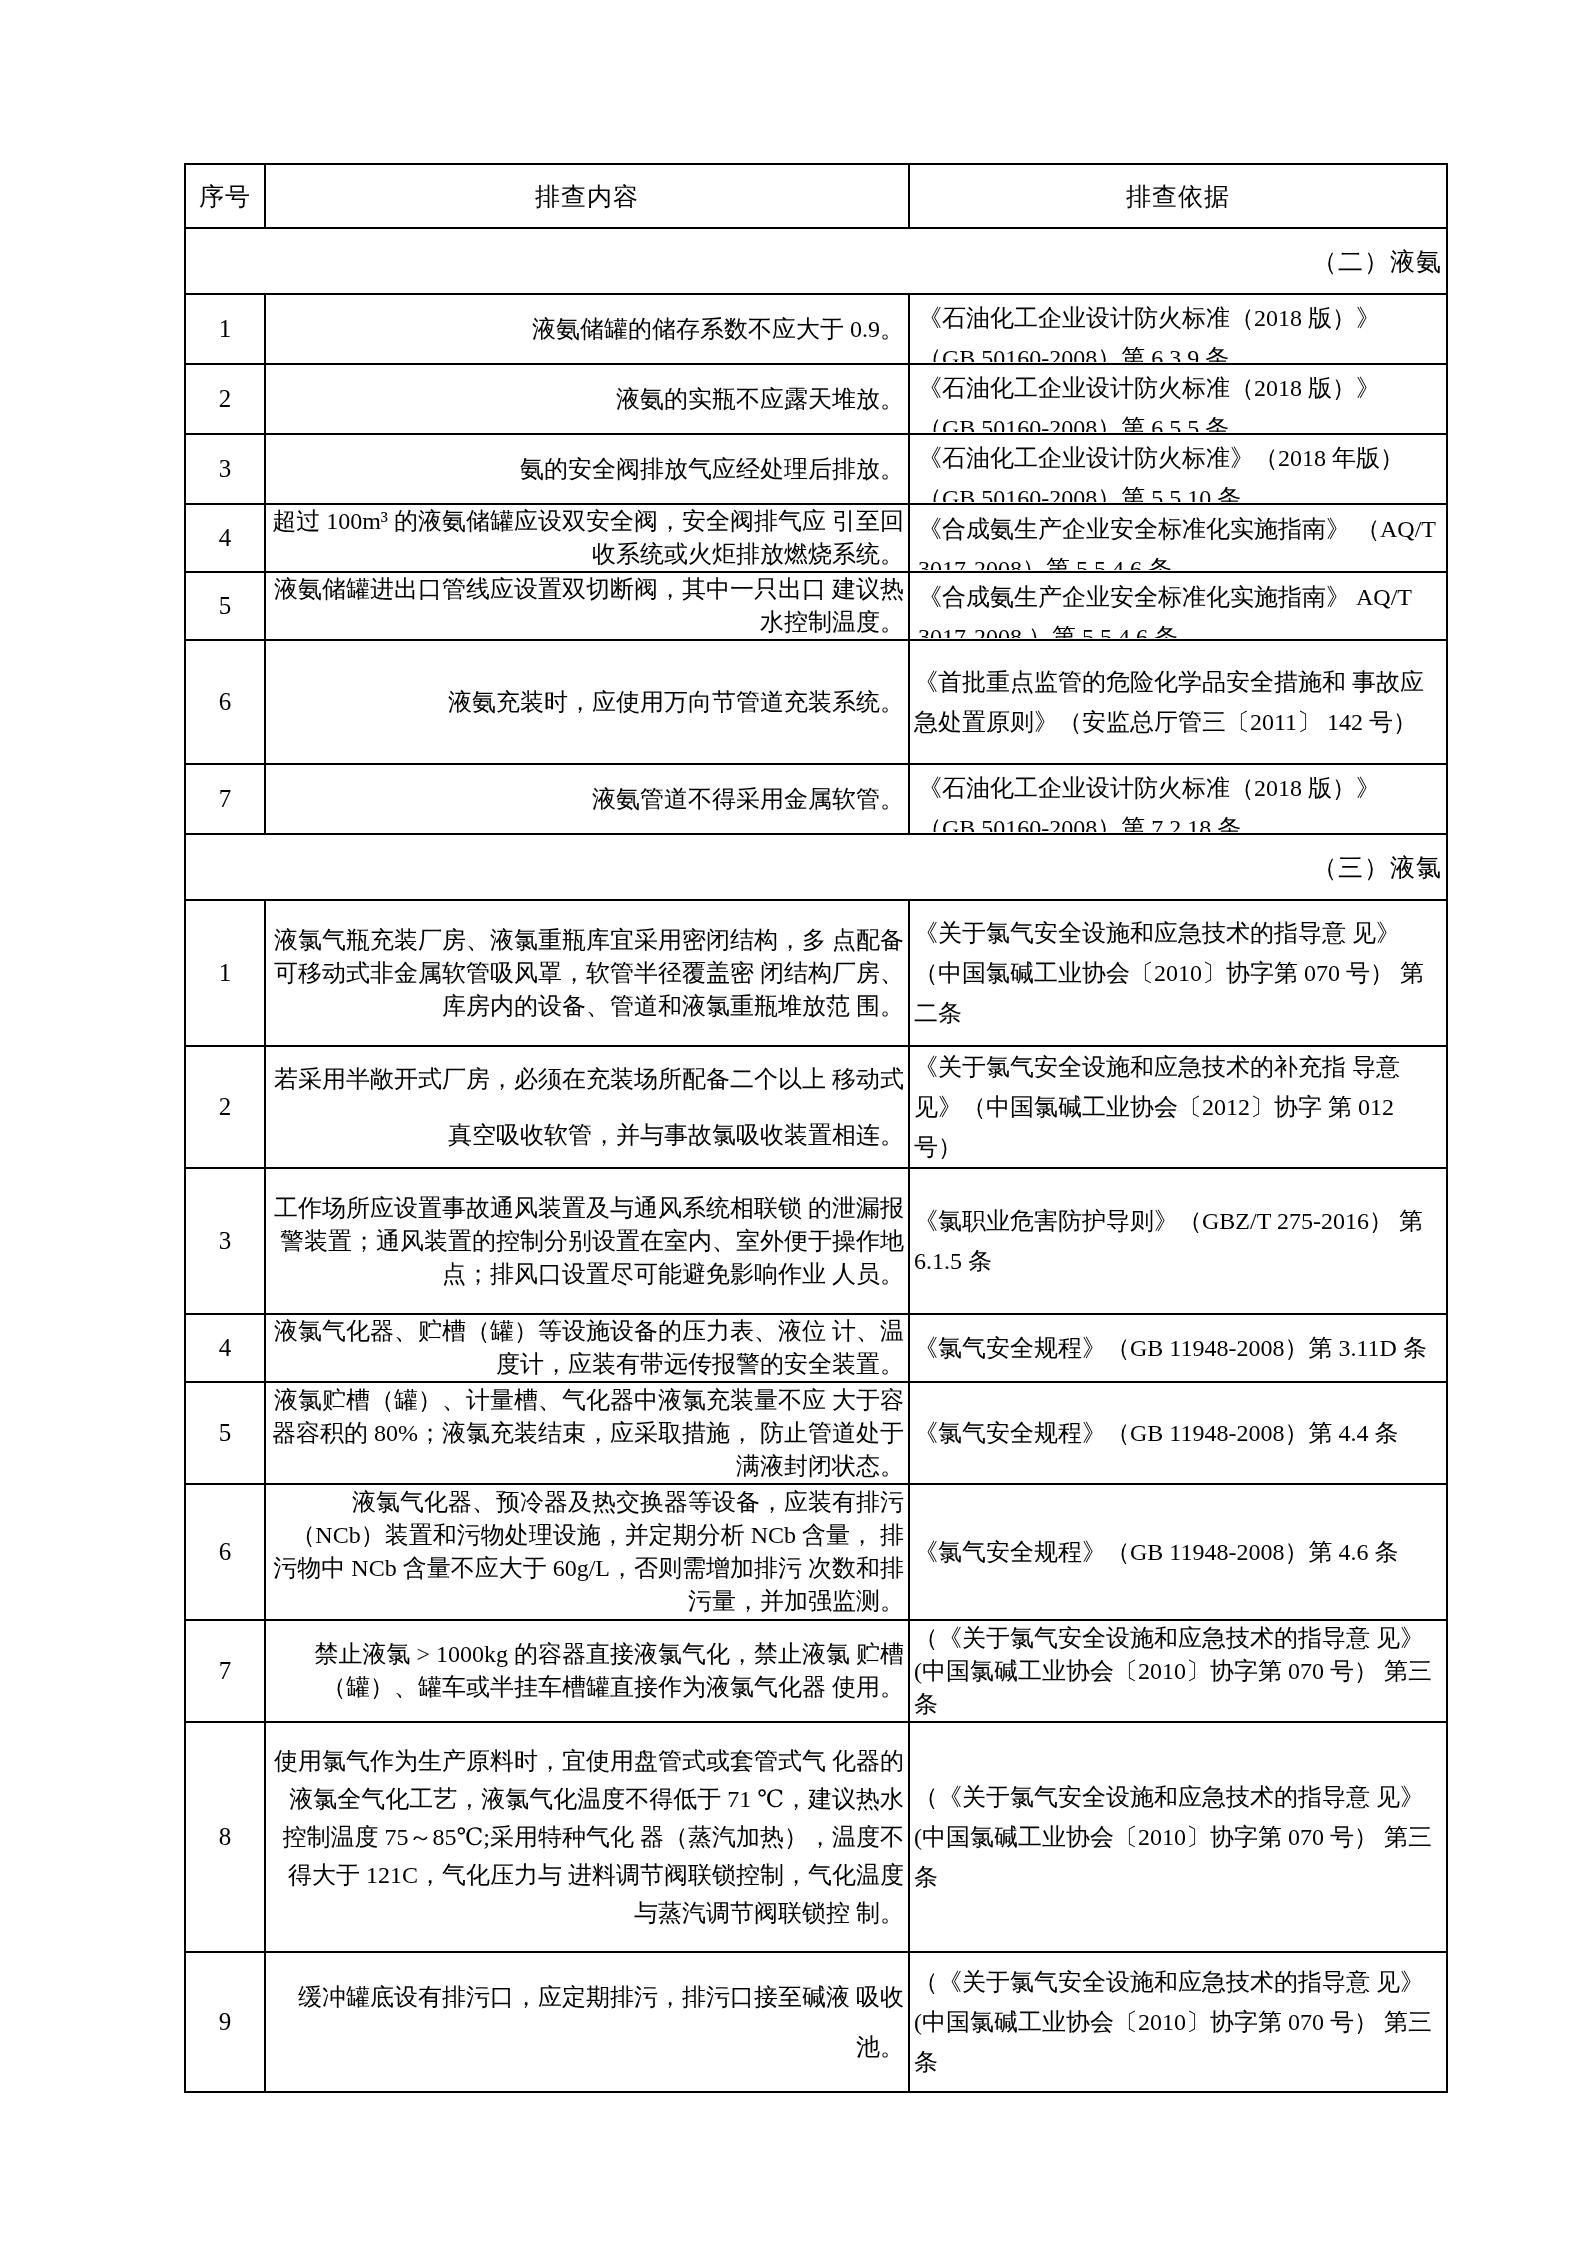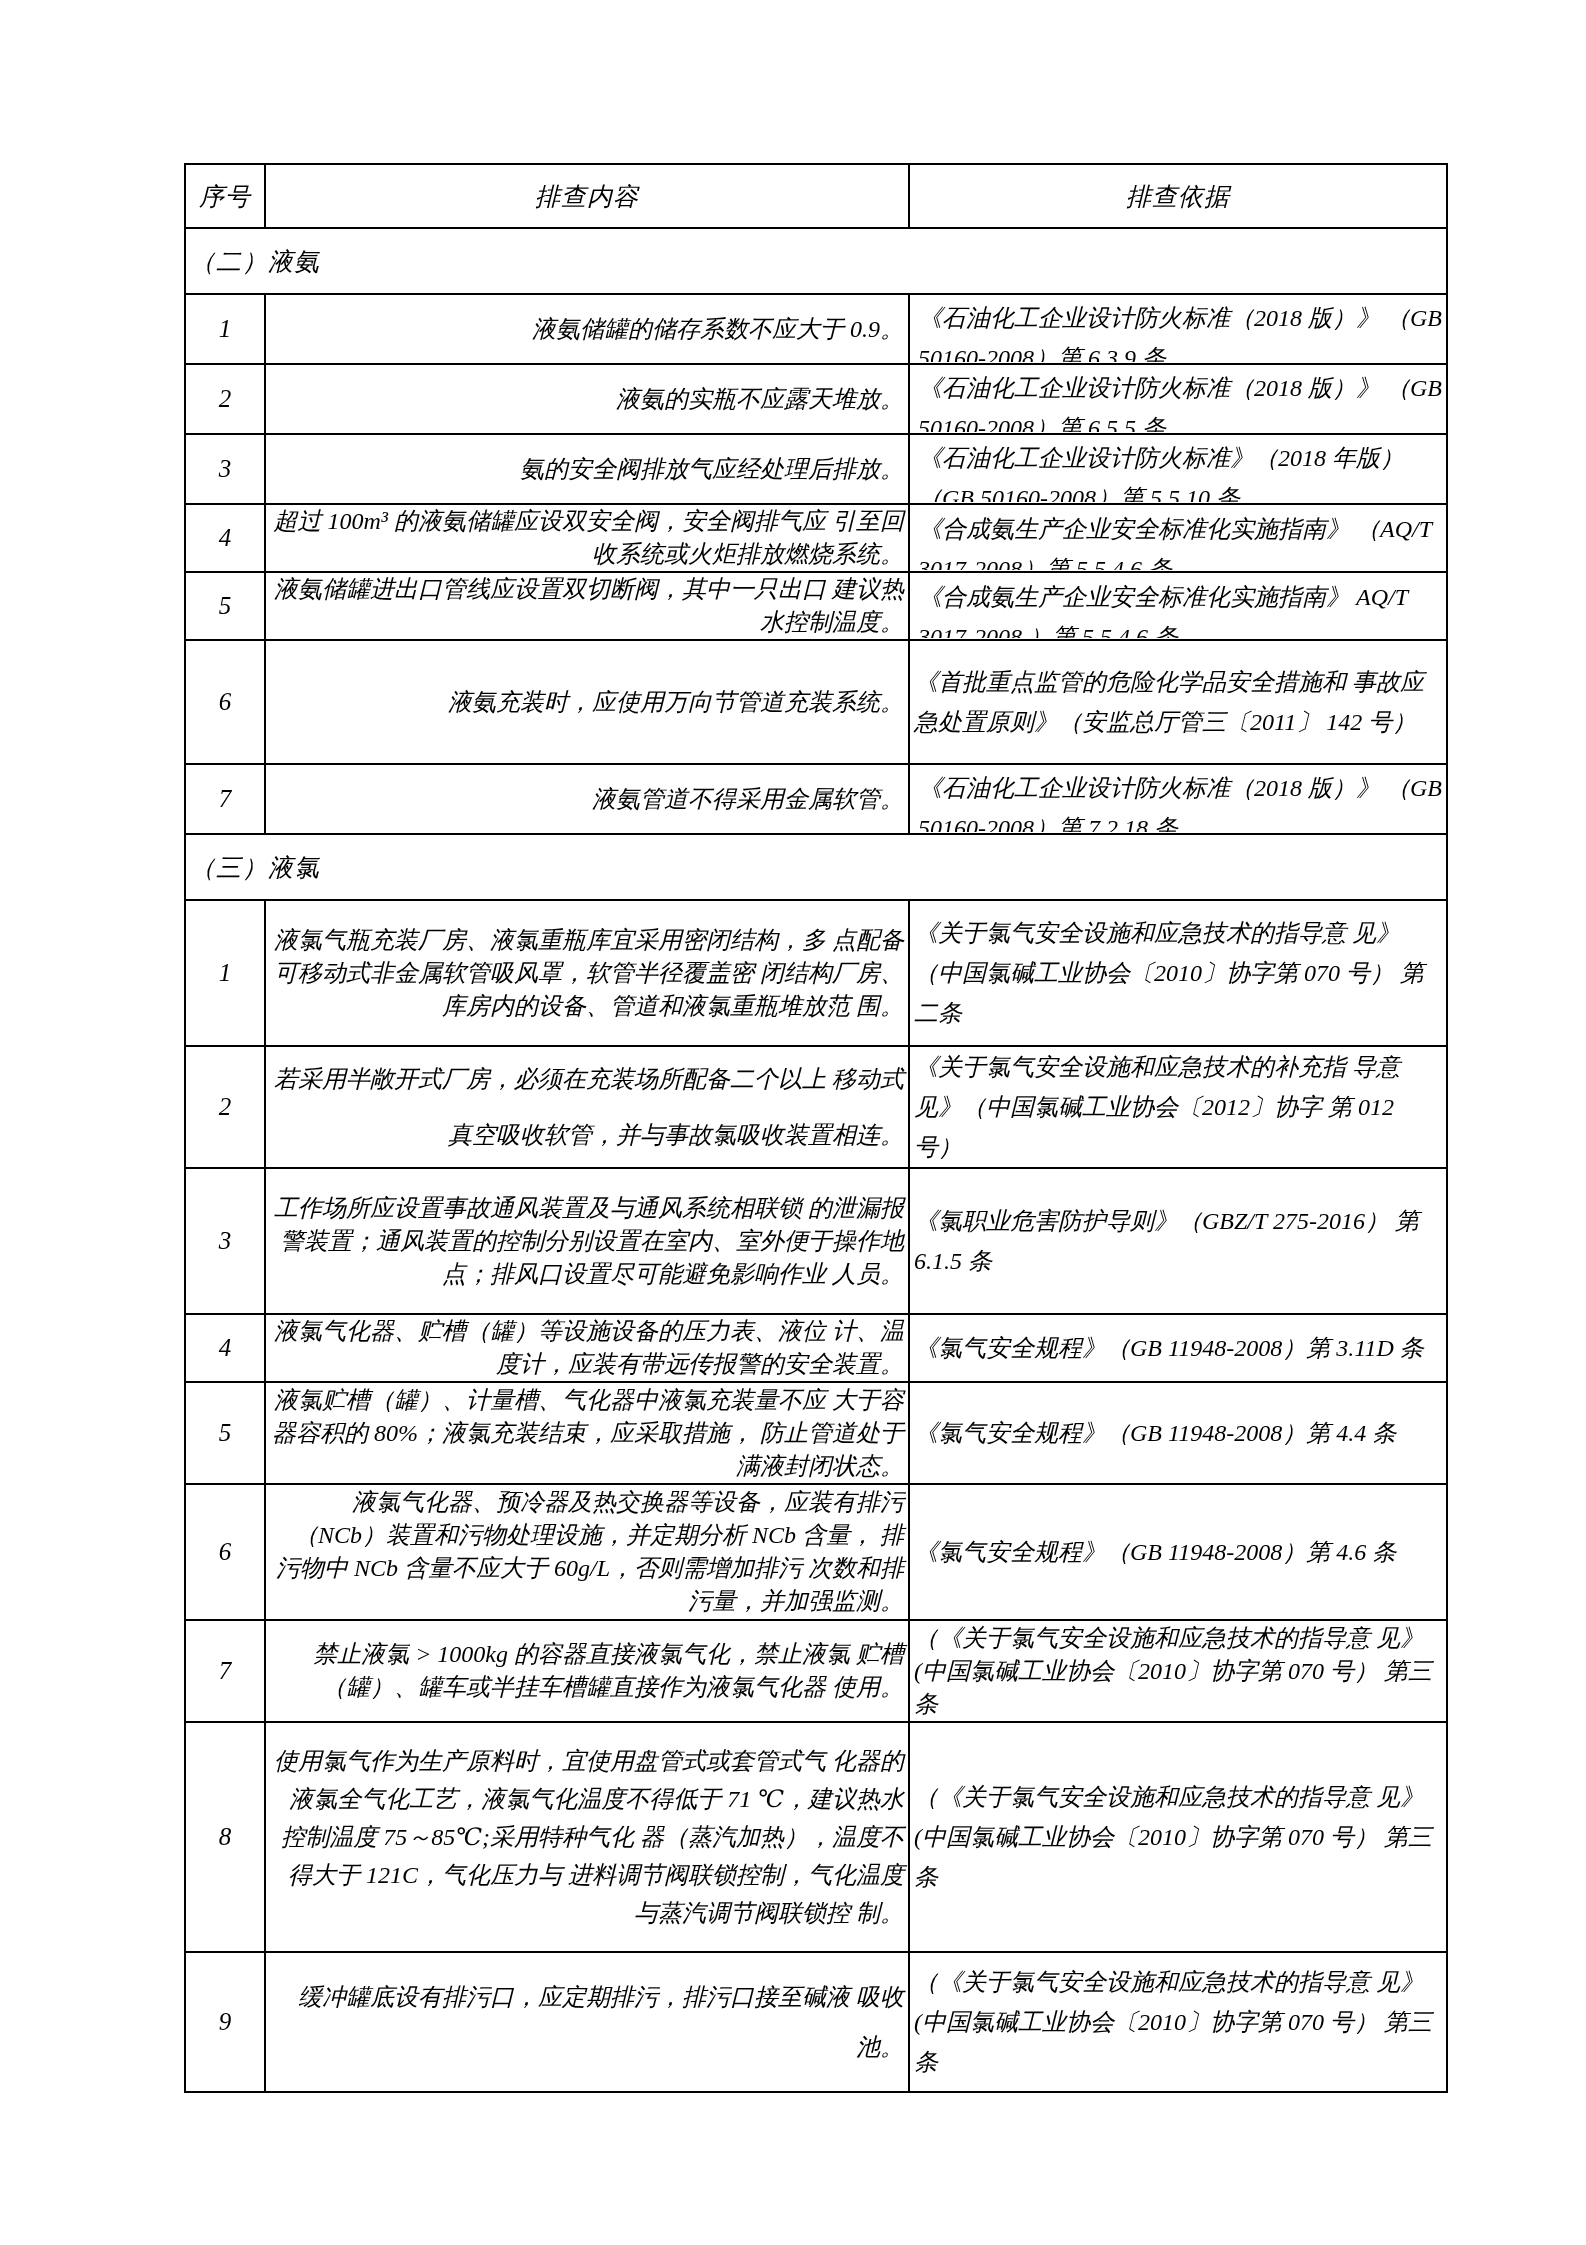--- a/index.html
+++ b/index.html
@@ -7,21 +7,20 @@
     padding: 0;
     background: #ffffff;
   }
   .page {
     position: relative;
     width: 1586px;
     height: 2245px;
     background: #ffffff;
     font-family: "Liberation Serif", "DejaVu Serif", serif;
     color: #000000;
-    font-style: italic;
   }
   table.doc {
     position: absolute;
     left: 184px;
     top: 163px;
     width: 1262px;
     border-collapse: collapse;
     table-layout: fixed;
     font-size: 24px;
     color: #000;
@@ -35,21 +34,21 @@
   td.num {
     text-align: center;
     font-size: 25px;
   }
   td.head {
     text-align: center;
     font-size: 25px;
     letter-spacing: 1px;
   }
   td.section {
-    text-align: left;
+    text-align: right;
     font-size: 25px;
     letter-spacing: 1px;
   }
   td.content {
     line-height: 33px;
     padding-left: 6px;
     text-align: right;
   }
   td.basis {
     line-height: 40px;

